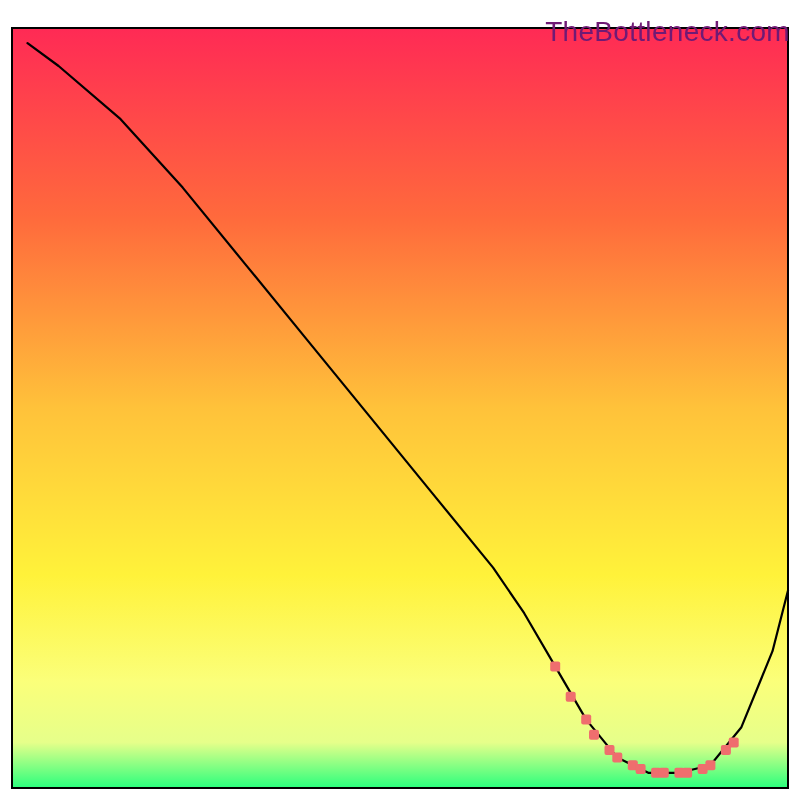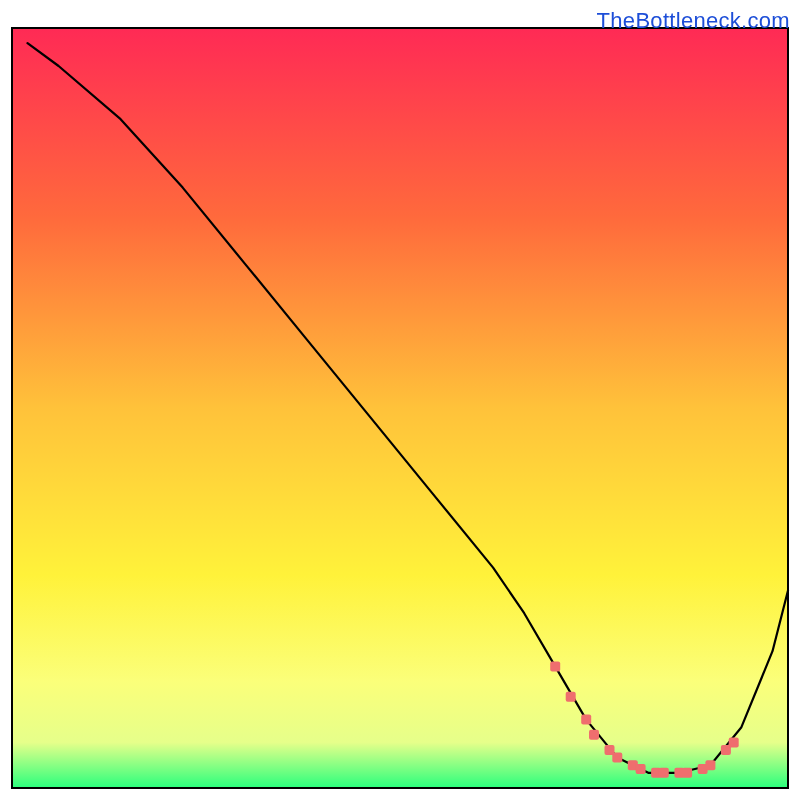--- a/index.html
+++ b/index.html
@@ -11,24 +11,24 @@
     font-family: Arial, Helvetica, sans-serif;
     background: #fff;
   }
   .stage {
     position: relative;
     width: 800px;
     height: 800px;
   }
   .watermark {
     position: absolute;
-    top: 8px;
+    top: 16px;
     right: 10px;
-    color: #1d4ed8;
-    font-size: 22px;
+    color: #701a75;
+    font-size: 28px;
     font-weight: 500;
     letter-spacing: 0.3px;
     z-index: 5;
   }
   svg.plot {
     position: absolute;
     left: 0;
     top: 0;
     width: 800px;
     height: 800px;

